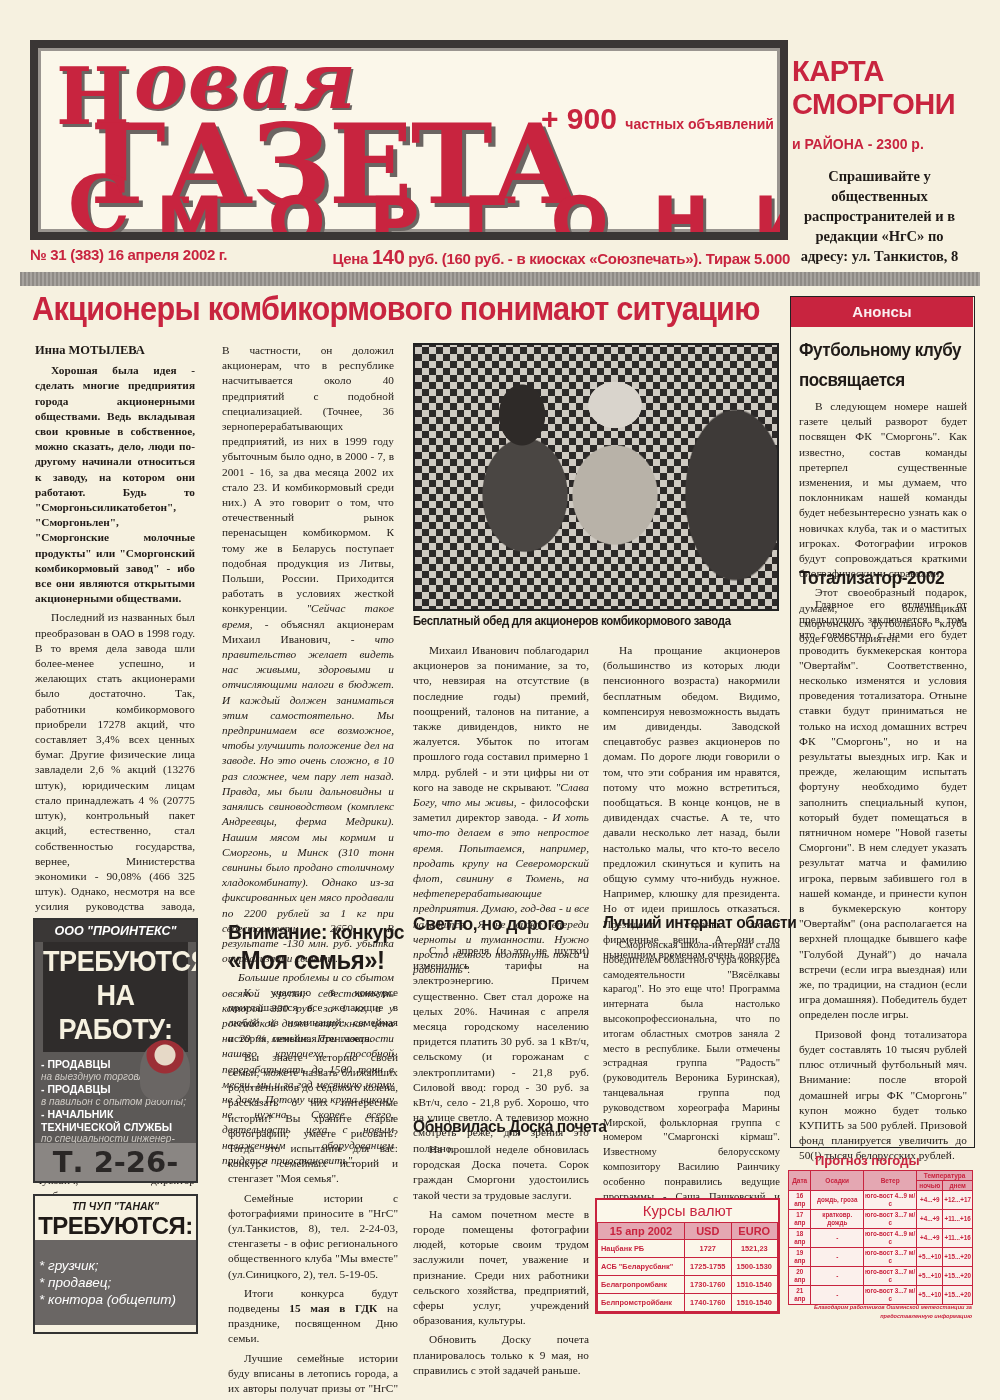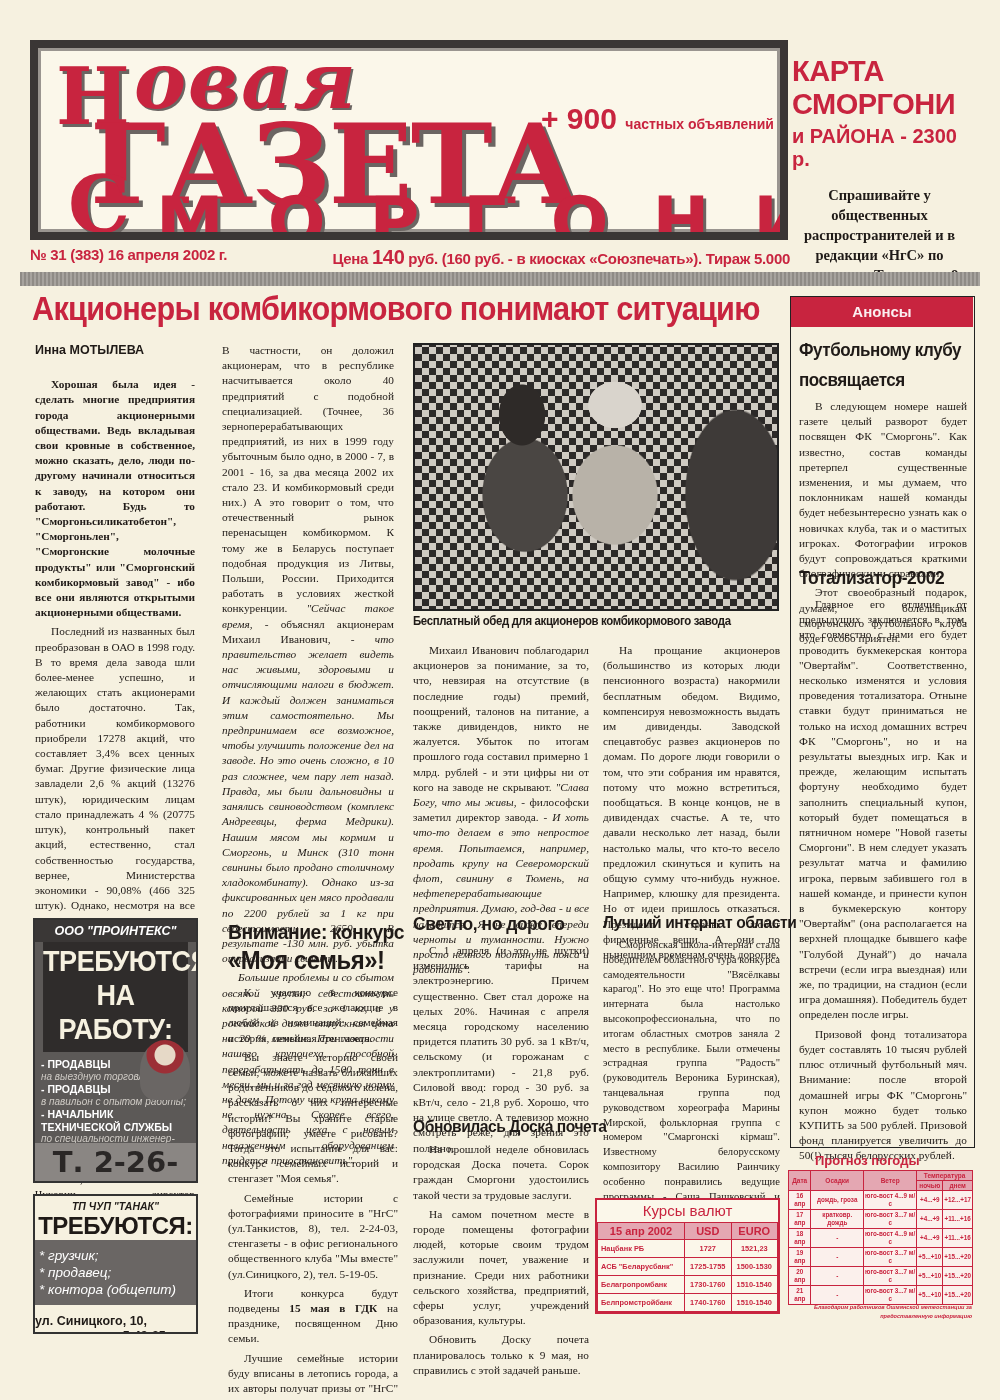--- a/index.html
+++ b/index.html
@@ -13,30 +13,30 @@
   .mh-gazeta { left: 52px; top: 62px; font-family: "DejaVu Serif", serif; font-weight: bold; font-size: 110px; color: #c8243f; text-shadow: 4px 4px 0 #6b6562; line-height: 1; letter-spacing: -2px; }
   .mh-s { left: 30px; top: 118px; font-family: "DejaVu Serif", serif; font-weight: bold; font-size: 78px; color: #c8243f; text-shadow: 3px 3px 0 #6b6562; line-height: 1; }
   .mh-morgoni { left: 118px; top: 140px; font-family: "DejaVu Sans", sans-serif; font-weight: bold; font-size: 68px; color: #c8243f; text-shadow: 3px 3px 0 #6b6562; line-height: 1; letter-spacing: 44px; }
   .mh-plus { left: 503px; top: 54px; font-family: "Liberation Sans", sans-serif; font-weight: bold; font-size: 30px; color: #c8243f; white-space: nowrap; }
   .mh-plus small { font-size: 14px; }
   .issue-line { left: 30px; top: 246px; width: 760px; font-family: "Liberation Sans", sans-serif; font-weight: bold; font-size: 15px; color: #c8243f; display: flex; justify-content: space-between; letter-spacing: -0.3px; }
   .issue-line .price-big { font-size: 20px; }
   
   .promo { left: 792px; top: 55px; width: 180px; text-align: left; }
   .promo-t1 { font-family: "Liberation Sans", sans-serif; font-weight: bold; font-size: 29px; color: #c8243f; line-height: 33px; letter-spacing: -0.5px; }
-  .promo-t2 { font-family: "Liberation Sans", sans-serif; font-weight: bold; font-size: 20px; color: #c8243f; margin-top: 4px; }
+  .promo-t2 { font-family: "Liberation Sans", sans-serif; font-weight: bold; font-size: 14px; color: #c8243f; margin-top: 15px; }
   .promo-body { margin-top: 14px; font-weight: bold; font-size: 14.5px; text-align: center; line-height: 20px; width: 175px; }
   .rule { left: 20px; top: 272px; width: 960px; height: 14px; background: repeating-linear-gradient(90deg,#8f8b86 0 2px,#a7a39e 2px 4px); }
   
   .headline { left: 32px; top: 290px; font-family: "Liberation Sans", sans-serif; font-weight: bold; font-size: 33px; color: #c8243f; letter-spacing: -0.8px; transform: scaleX(0.93); transform-origin: left; white-space: nowrap; }
   
   .col { font-size: 11.3px; line-height: 15.2px; text-align: justify; hyphens: auto; }
   .col p { text-indent: 16px; margin-bottom: 4px; }
   .col p.noind { text-indent: 0; }
-  .byline { font-family: Liberation Sans, sans-serif; font-weight: bold; font-size: 12.5px; margin-bottom: 19px; }
+  .byline { font-family: Liberation Serif, serif; font-weight: bold; font-size: 12.5px; margin-bottom: 5px; }
   .lead { font-weight: bold; }
   .it { font-style: italic; }
   .c1 { left: 35px; top: 343px; width: 160px; }
   .c2 { left: 222px; top: 343px; width: 172px; }
   .c3 { left: 413px; top: 643px; width: 176px; }
   .c4 { left: 603px; top: 643px; width: 177px; }
   
   .photo { left: 413px; top: 343px; width: 366px; height: 268px; border: 2px solid #222; background:
      radial-gradient(ellipse 38px 50px at 107px 70px, #2e2a28 60%, transparent 62%),
      radial-gradient(ellipse 44px 38px at 200px 60px, #d9d4cc 60%, transparent 62%),
@@ -83,21 +83,21 @@
   .ad1-top { background: #3a3736; color: #fff; text-align: center; font-style: italic; font-weight: bold; font-size: 12.5px; padding: 4px 0; }
   .ad1-big { background: #2f2c2b; color: #f6f1e0; text-align: center; font-weight: bold; font-size: 30px; line-height: 34px; letter-spacing: -0.5px; padding: 2px 0 6px; transform: scaleX(0.9); }
   .ad1-list { padding: 6px 6px; color: #fff; font-size: 10.5px; line-height: 12.5px; }
   .ad1-list .b { font-weight: bold; }
   .ad1-list .i { font-style: italic; color: #d0ccc6; font-size: 10px; }
   .ad1-phone { position: absolute; left: 0; bottom: 0; width: 100%; height: 38px; background: #8a8683; color: #2a2726; font-weight: bold; font-size: 29px; text-align: center; line-height: 38px; font-family: "DejaVu Sans", sans-serif; }
   .ad1-figure { position: absolute; right: 6px; top: 120px; width: 50px; height: 60px; border-radius: 50% 50% 30% 30%; background: radial-gradient(circle at 50% 25%, #e6d9c7 0 10px, #9c2f36 11px 18px, #6a6664 19px); }
   .ad2 { left: 33px; top: 1194px; width: 165px; height: 140px; border: 2px solid #333; background: #f6f1e0; font-family: "Liberation Sans", sans-serif; overflow: hidden; }
   .ad2-top { text-align: center; font-style: italic; font-weight: bold; font-size: 10.5px; padding: 4px 0 0; }
   .ad2-big { text-align: center; font-weight: bold; font-size: 24px; letter-spacing: -0.5px; line-height: 28px; }
-  .ad2-list { background: #6a6664; color: #fff; font-style: italic; font-size: 13.5px; line-height: 17px; padding: 7px 4px; }
+  .ad2-list { background: #6a6664; color: #fff; font-style: italic; font-size: 13.5px; line-height: 17px; padding: 17px 4px; }
   .ad2-addr { text-align: left; font-weight: bold; font-size: 12.5px; line-height: 15px; padding-top: 9px; }
   .ad2-addr .nb { font-weight: normal; font-size: 11.5px; }
 </style>
 </head>
 <body>
 
 <div class="abs masthead">
   <div class="abs mh-n">Н</div>
   <div class="abs mh-novaya">овая</div>
   <div class="abs mh-gazeta">ГАЗЕТА</div>

